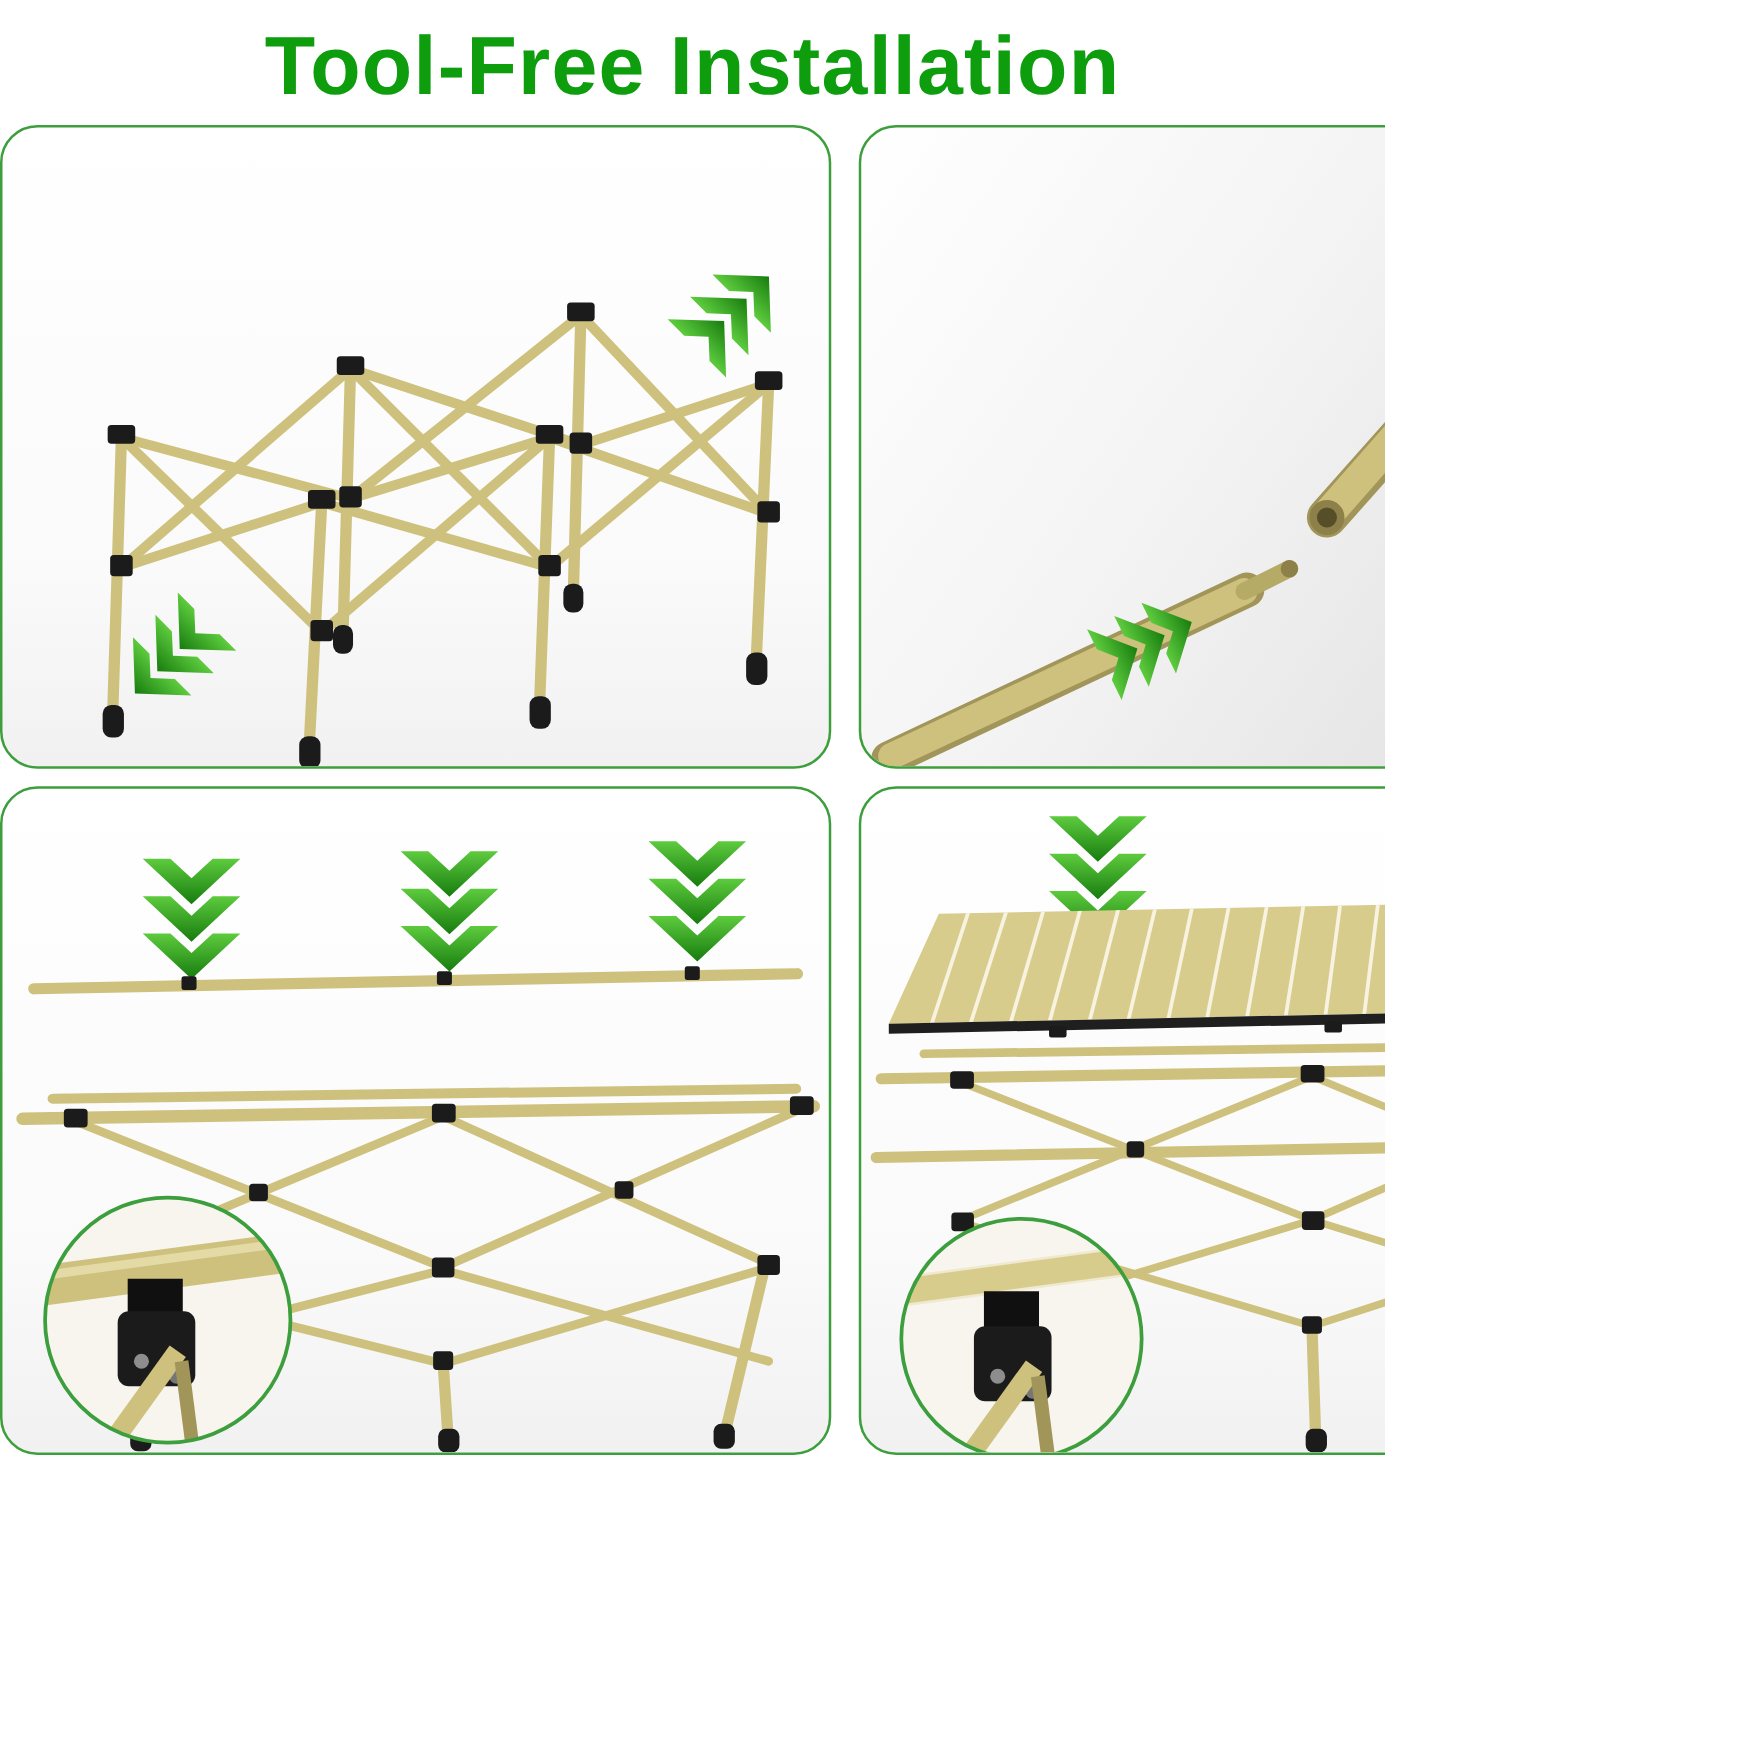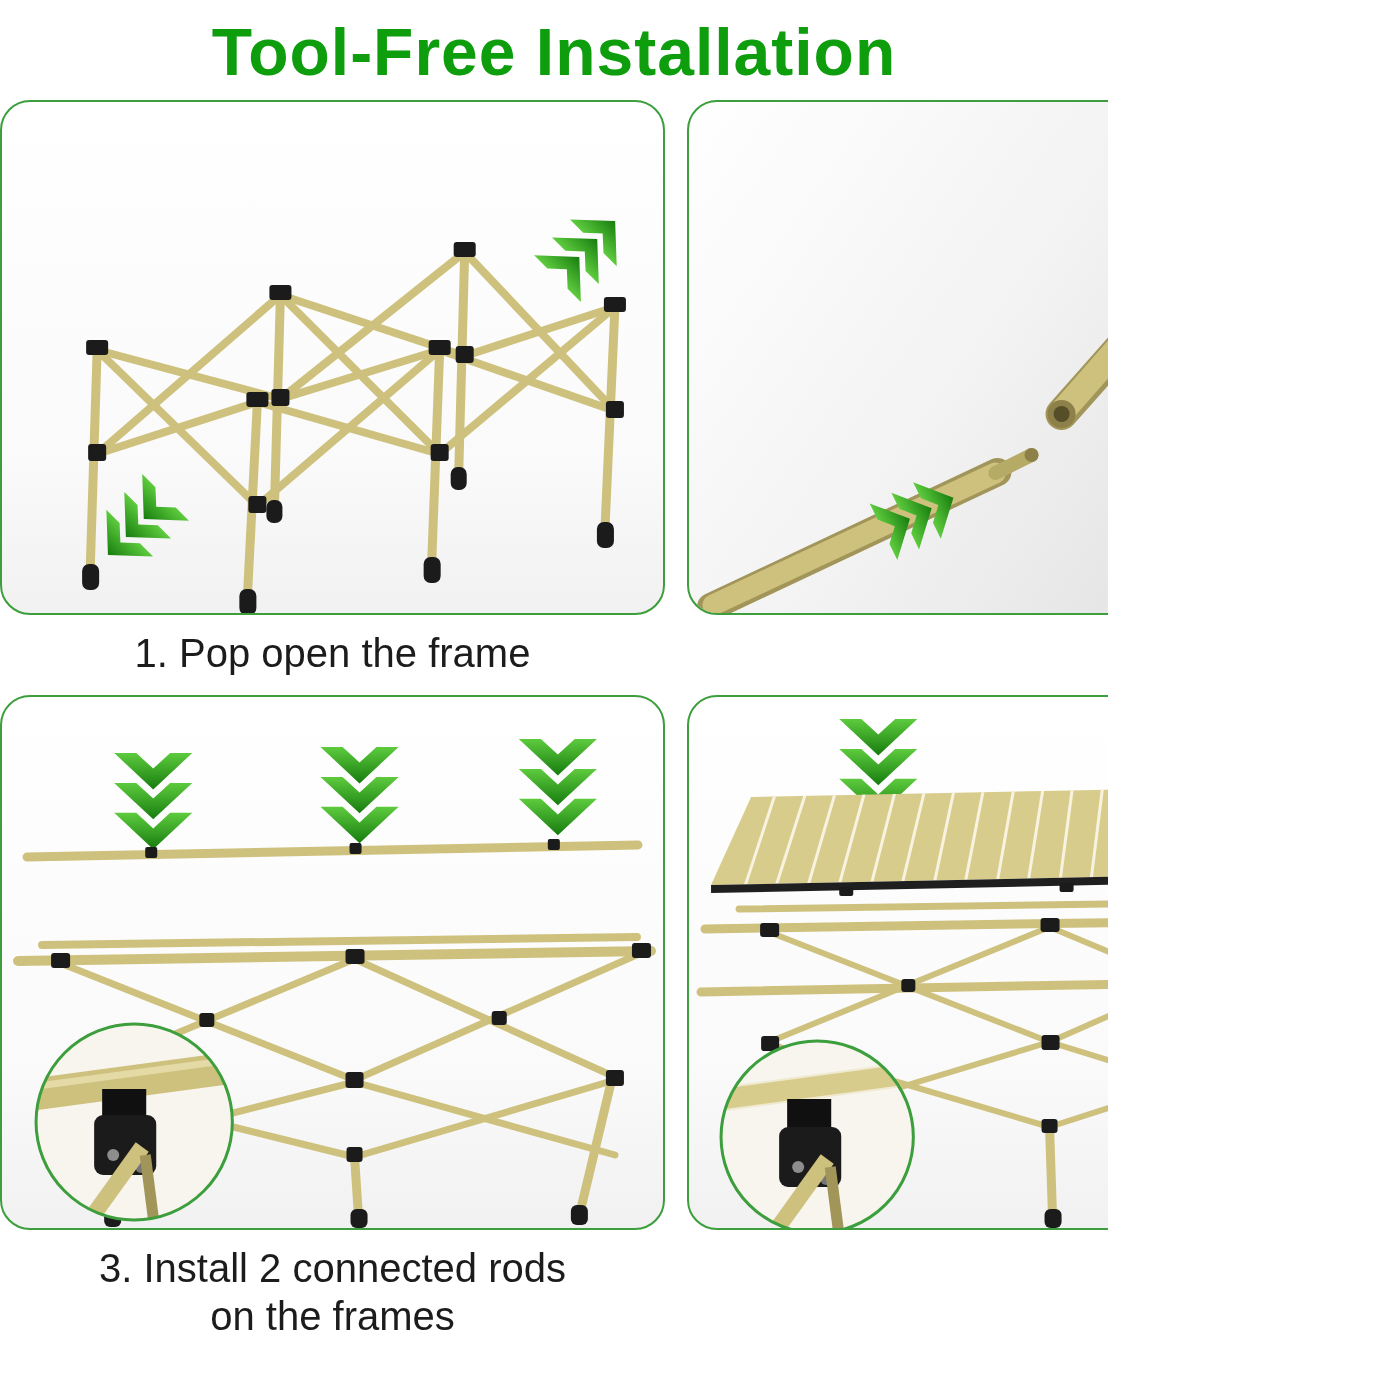--- a/index.html
+++ b/index.html
@@ -130,21 +130,20 @@
             <rect x="264" y="398" width="16" height="23" rx="7"></rect>
             <rect x="448" y="365" width="16" height="23" rx="7"></rect>
             <rect x="237" y="487" width="17" height="26" rx="7"></rect>
             <rect x="421" y="455" width="17" height="26" rx="7"></rect>
             <rect x="594" y="420" width="17" height="26" rx="7"></rect>
           </g>
           <use href="#triple-chevron" transform="translate(578,200) rotate(-135) scale(1.1)"></use>
           <use href="#triple-chevron" transform="translate(140,372) rotate(45) scale(1.1)"></use>
         </svg>
       </div>
-      <div class="caption">1. Pop open the frame</div>
     </div>
 
     <div class="cell">
       <div class="panel shaded">
         <svg viewBox="0 0 660 511" preserveAspectRatio="none">
           <g stroke-linecap="round">
             <line class="rodD" x1="652" y1="-4" x2="372" y2="312" stroke-width="32"></line>
             <line class="rod" x1="650" y1="-6" x2="374" y2="308" stroke-width="25"></line>
             <circle cx="372" cy="312" r="14" fill="#8d8149"></circle>
             <circle cx="372" cy="312" r="8" fill="#564e28"></circle>
@@ -222,22 +221,20 @@
               <rect x="92" y="418" width="62" height="60" rx="9" fill="#1b1b1b"></rect>
               <circle cx="111" cy="458" r="6" fill="#8d8d8d"></circle>
               <circle cx="139" cy="470" r="6" fill="#767676"></circle>
               <line class="rod" x1="84" y1="528" x2="140" y2="450" stroke-width="16"></line>
               <line class="rodD" x1="152" y1="528" x2="143" y2="458" stroke-width="11"></line>
             </g>
             <circle cx="132" cy="425" r="98" fill="none" stroke="var(--panel-border-green)" stroke-width="3"></circle>
           </g>
         </svg>
       </div>
-      <div class="caption">3. Install 2 connected rods
-on the frames</div>
     </div>
 
     <div class="cell row2">
       <div class="panel">
         <svg viewBox="0 0 660 531" preserveAspectRatio="none">
           <use href="#triple-chevron" transform="translate(150,22) scale(1.3)"></use>
           <use href="#triple-chevron" transform="translate(502,16) scale(1.3)"></use>
           <g>
             <polygon points="62,100 648,88 652,175 22,188" fill="#d8cc8c"></polygon>
             <clipPath id="topClip4">

